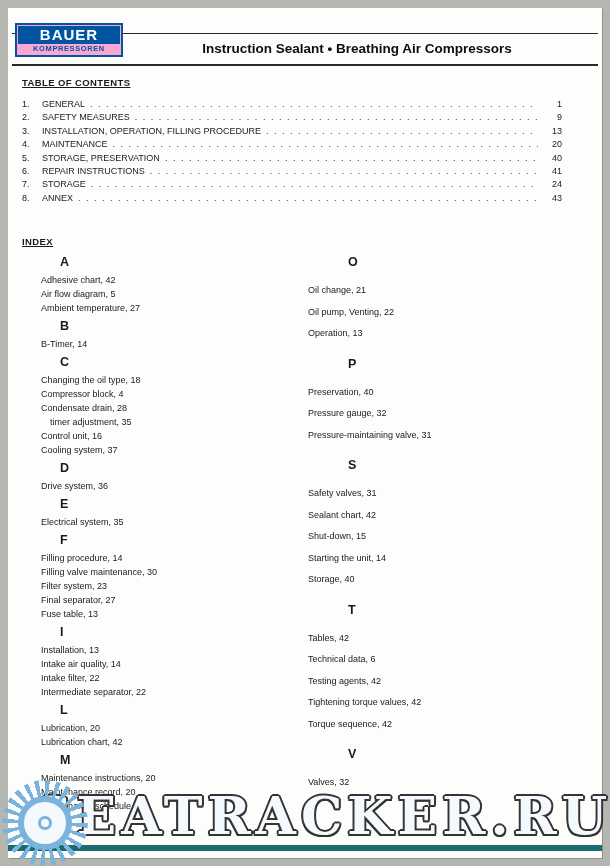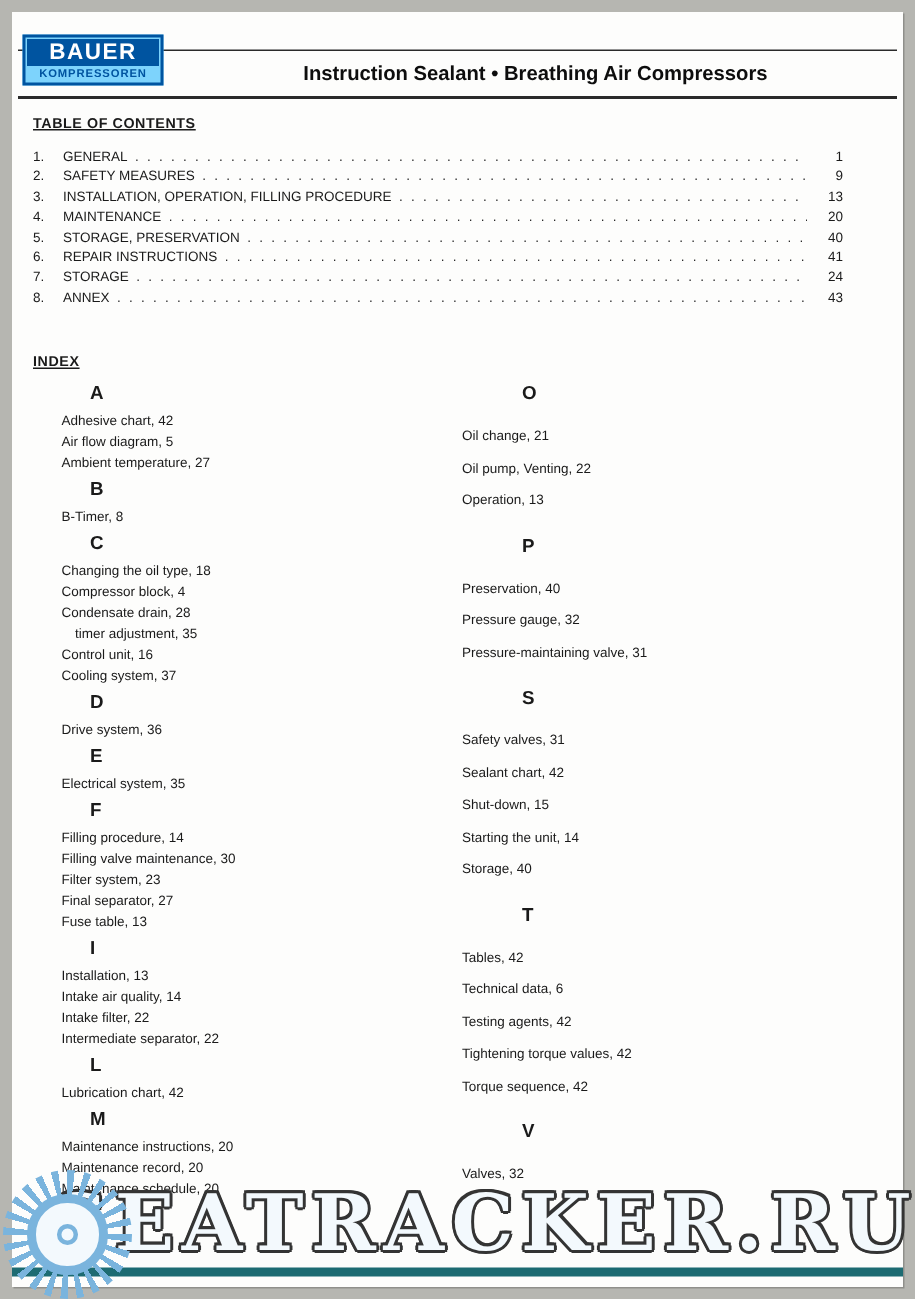--- a/index.html
+++ b/index.html
@@ -13,22 +13,22 @@
   .page {
     position:absolute; left:8px; top:8px; width:594px; height:850px;
     background:#fdfdfc;
     box-shadow:1px 1px 0 #8f8f8b;
   }
 
   
   .header-top-line { position:absolute; left:4px; right:4px; top:25px; height:1px; background:#2a2a2a; z-index:1; }
   .header-bottom-line { position:absolute; left:4px; right:4px; top:56px; height:2px; background:#2a2a2a; z-index:1; }
   .logo {
-    position:absolute; left:7px; top:15px; width:94px; z-index:2;
-    border:2px solid #0054a0; background:#7dd3fc; padding:1px;
+    position:absolute; left:7px; top:15px; width:108px; z-index:2;
+    border:2px solid #0054a0; background:#f9a8d4; padding:1px;
   }
   .logo-top {
     background:#0054a0; color:#fff; text-align:center;
     font-weight:bold; font-size:15px; line-height:18px; letter-spacing:1px;
   }
   .logo-bottom {
     color:#0054a0; text-align:center;
     font-weight:bold; font-size:7.5px; line-height:10px; letter-spacing:0.6px;
   }
   .doc-title {
@@ -159,21 +159,21 @@
       </div>
     </div>
 
   <div class="index-heading">INDEX</div>
   <div class="index-column left">
       <div class="index-letter">A</div>
       <div class="index-item">Adhesive chart, 42</div>
       <div class="index-item">Air flow diagram, 5</div>
       <div class="index-item">Ambient temperature, 27</div>
       <div class="index-letter">B</div>
-      <div class="index-item">B-Timer, 8</div>
+      <div class="index-item">B-Timer, 14</div>
       <div class="index-letter">C</div>
       <div class="index-item">Changing the oil type, 18</div>
       <div class="index-item">Compressor block, 4</div>
       <div class="index-item">Condensate drain, 28</div>
       <div class="index-item indent">timer adjustment, 35</div>
       <div class="index-item">Control unit, 16</div>
       <div class="index-item">Cooling system, 37</div>
       <div class="index-letter">D</div>
       <div class="index-item">Drive system, 36</div>
       <div class="index-letter">E</div>
@@ -183,20 +183,21 @@
       <div class="index-item">Filling valve maintenance, 30</div>
       <div class="index-item">Filter system, 23</div>
       <div class="index-item">Final separator, 27</div>
       <div class="index-item">Fuse table, 13</div>
       <div class="index-letter">I</div>
       <div class="index-item">Installation, 13</div>
       <div class="index-item">Intake air quality, 14</div>
       <div class="index-item">Intake filter, 22</div>
       <div class="index-item">Intermediate separator, 22</div>
       <div class="index-letter">L</div>
+      <div class="index-item">Lubrication, 20</div>
       <div class="index-item">Lubrication chart, 42</div>
       <div class="index-letter">M</div>
       <div class="index-item">Maintenance instructions, 20</div>
       <div class="index-item">Maintenance record, 20</div>
       <div class="index-item">Maintenance schedule, 20</div>
     </div>
   <div class="index-column right">
       <div class="index-letter">O</div>
       <div class="index-item">Oil change, 21</div>
       <div class="index-item">Oil pump, Venting, 22</div>

